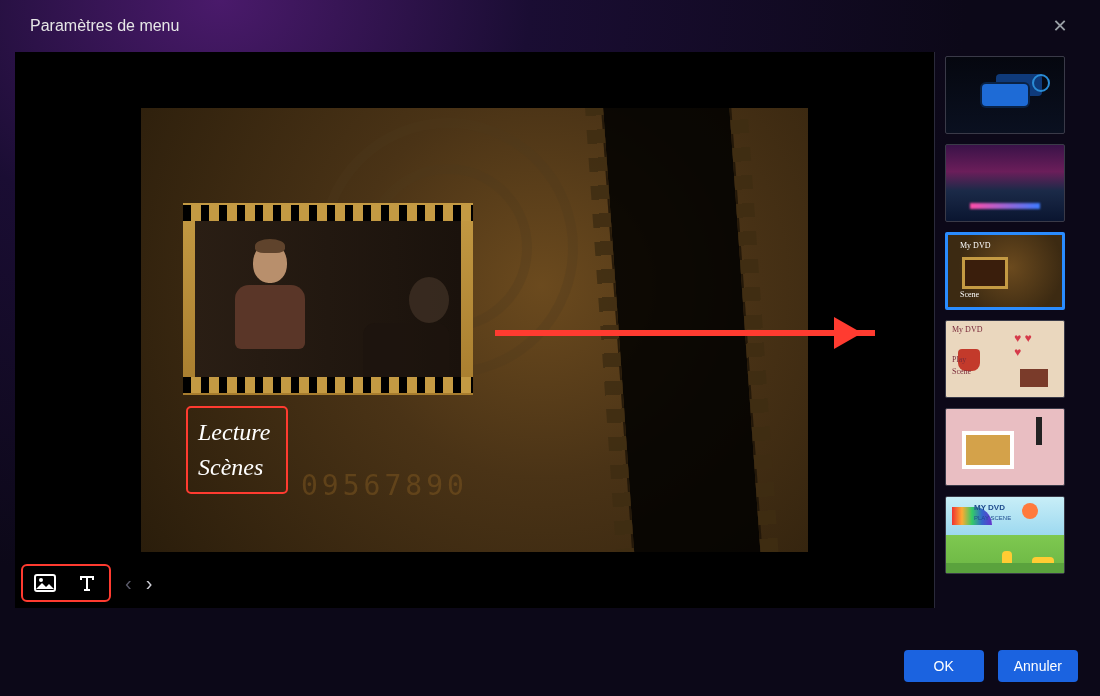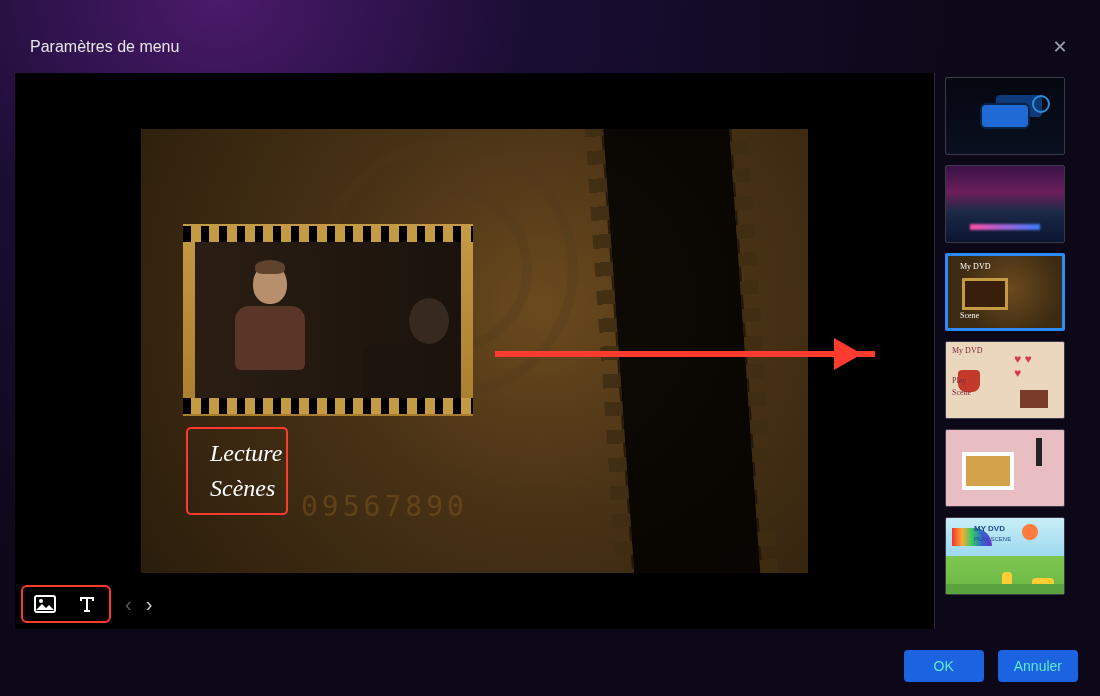--- a/index.html
+++ b/index.html
@@ -4,21 +4,20 @@
 <style>
   * { margin: 0; padding: 0; box-sizing: border-box; font-family: -apple-system, BlinkMacSystemFont, "Segoe UI", sans-serif; }
   body {
     width: 1100px; height: 696px;
     background: radial-gradient(ellipse at 20% 0%, #4a1a6b 0%, #1a0d33 25%, #0c0818 60%);
     color: #fff; overflow: hidden; position: relative;
   }
   .header {
     height: 52px; display: flex; align-items: center; justify-content: space-between;
     padding: 0 30px 0 30px;
-    margin-top: 21px;
   }
   .title { font-size: 16px; color: #e6e6e6; font-weight: 500; }
   .close-x { color: #9aa0a6; font-size: 18px; cursor: pointer; width: 20px; text-align: center; }
   .content {
     display: flex; height: 556px; padding: 0 15px;
   }
   .preview-col { flex: 1; display: flex; flex-direction: column; }
   .preview-box {
     flex: 1; background: #000; border-right: 1px solid #2a2a3a;
     display: flex; align-items: flex-start; justify-content: center; position: relative;
@@ -86,21 +85,21 @@
     background:#5f432c; border-radius:50% 50% 30% 30%; }
   .man .body { width: 70px; height: 64px; background: #5a3628; border-radius: 14px 14px 6px 6px;
     margin: 2px auto 0; }
   .man2 {
     position: absolute; right: 12px; bottom: 0; width: 86px; height: 100px; opacity:.9;
   }
   .man2 .head { width: 40px; height: 46px; background:#3a2c21; border-radius:50%; margin-left:auto; }
   .man2 .body { width: 86px; height: 58px; background:#1d140e; border-radius:12px 12px 0 0; }
   .links-box {
     left: 45px; top: 298px; width: 102px; height: 88px;
-    display: flex; flex-direction: column; justify-content: center; gap: 8px; padding-left: 22px;
+    display: flex; flex-direction: column; justify-content: center; gap: 8px; padding-left: 10px;
   }
   .link-text { font-family:"Brush Script MT","Segoe Script",cursive; font-size: 24px; font-style: italic; color:#fff; }
   .arrow {
     position: absolute; left: 480px; top: 278px; width: 380px; height: 6px;
     background: #ff3b30; z-index: 50;
   }
   .arrow::after {
     content: ""; position: absolute; right: -3px; top: -13px;
     border: 16px solid transparent; border-left: 28px solid #ff3b30;
   }
@@ -156,21 +155,21 @@
   .th6 .car{position:absolute;right:10px;bottom:2px;width:22px;height:14px;background:#ffcc33;border-radius:4px 4px 2px 2px;}
   .th6 .kid{position:absolute;left:56px;bottom:2px;width:10px;height:20px;background:#ffcc33;border-radius:4px;}
   .th6 .txt{position:absolute;left:28px;top:6px;font-size:8px;font-weight:bold;color:#1e4a8c;font-family:sans-serif;}
   .th6 .txt2{position:absolute;left:28px;top:18px;font-size:6px;color:#1e4a8c;}
   .grass{position:absolute;left:0;right:0;bottom:0;height:10px;background:#5aa23d;}
   .footer {
     position: absolute; bottom: 14px; right: 22px; display: flex; gap: 14px;
   }
   .btn {
     min-width: 80px; height: 32px; border-radius: 4px; border: none;
-    background: #1b63e0; color: #5eead4; font-size: 14px; cursor: pointer;
+    background: #1b63e0; color: #ffffff; font-size: 14px; cursor: pointer;
     padding: 0 16px;
   }
   ::-webkit-scrollbar { width: 0; }
 </style>
 </head>
 <body>
 
 <div class="header">
   <div class="title">Paramètres de menu</div>
   <div class="close-x">✕</div>

